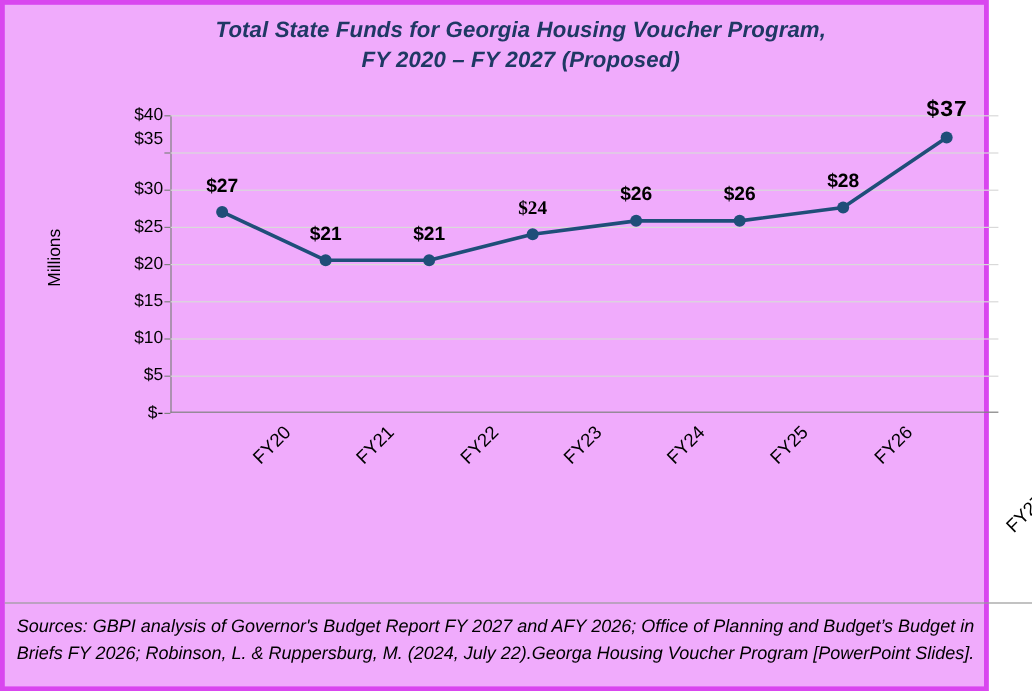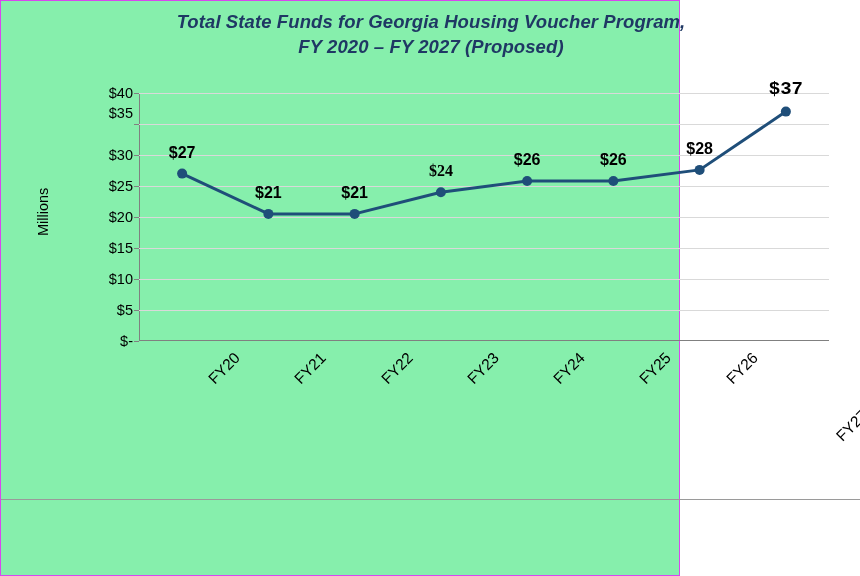--- a/index.html
+++ b/index.html
@@ -9,25 +9,25 @@
   body {
     width: 860px;
     height: 576px;
     background: #ffffff;
     font-family: "Liberation Sans", sans-serif;
     color: #000000;
     overflow: hidden;
   }
   #page {
     position: relative;
-    width: 680px;
+    width: 824px;
     height: 576px;
     box-sizing: border-box;
-    border: 1px solid #d946ef;
-    background: #86efac;
+    border: 4px solid #d946ef;
+    background: #f0abfc;
   }
   
   .title-block {
     position: absolute;
     left: 0;
     top: 8px;
     width: 860px;
     text-align: center;
   }
   .title-line {
@@ -232,14 +232,15 @@
         <div class="xlabel" style="left: 365.625px; top: 278px;">FY22</div>
         <div class="xlabel" style="left: 451.875px; top: 278px;">FY23</div>
         <div class="xlabel" style="left: 538.125px; top: 278px;">FY24</div>
         <div class="xlabel" style="left: 624.375px; top: 278px;">FY25</div>
         <div class="xlabel" style="left: 710.625px; top: 278px;">FY26</div>
         <div class="xlabel" style="left: 796.875px; top: 278px;">FY27 (Proposed)</div>
       </div>
   </div>
 
   <div class="source-sep"></div>
+  <div class="source-note">Sources: GBPI analysis of Governor's Budget Report FY 2027 and AFY 2026; Office of Planning and Budget’s Budget in Briefs FY 2026; Robinson, L. &amp; Ruppersburg, M. (2024, July 22).Georga Housing Voucher Program [PowerPoint Slides].</div>
 
 </div>
 
 </body></html>

